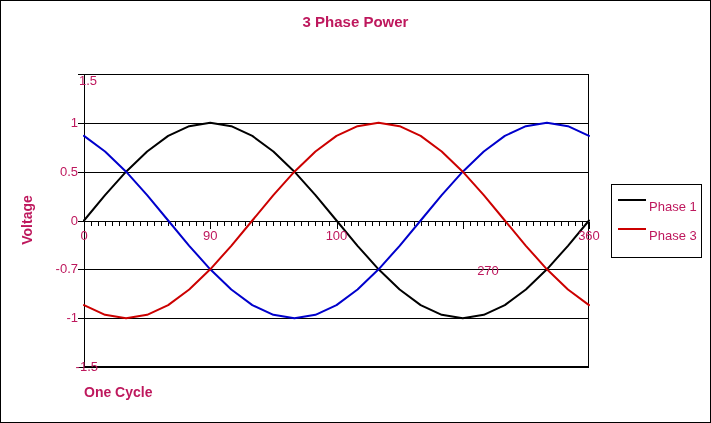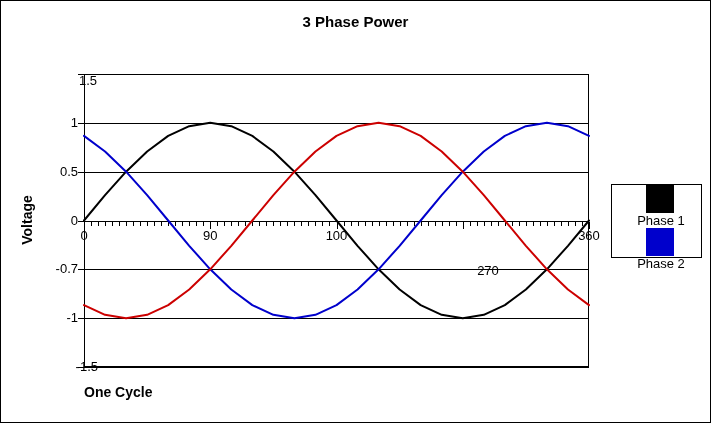--- a/index.html
+++ b/index.html
@@ -3,21 +3,21 @@
 <meta charset="utf-8">
 <style>
   html,body{margin:0;padding:0;background:#fff;}
   #chart{
     position:relative;
     width:711px;height:423px;
     box-sizing:border-box;
     border:1px solid #000;
     background:#fff;
     font-family:"Liberation Sans", sans-serif;
-    color:#000000;
+    color:#be185d;
     overflow:hidden;
   }
   .chart-title{
     position:absolute;left:0;top:12px;width:100%;
     text-align:center;font-size:15px;font-weight:bold;
   }
   .x-title{
     position:absolute;left:83px;top:383px;width:505px;
     text-align:left;font-size:14px;font-weight:bold;
   }
@@ -34,21 +34,21 @@
   .xtick-label{
     position:absolute;width:60px;text-align:center;
     font-size:13px;line-height:16px;top:227px;
   }
   .legend{
     position:absolute;left:610px;top:183px;width:91px;height:74px;
     box-sizing:border-box;border:1px solid #000;background:#fff;
     display:flex;flex-direction:column;justify-content:space-evenly;
     padding-left:6px;
   }
-  .legend-item{display:flex;align-items:center;flex-direction:column;}
+  .legend-item{display:flex;align-items:flex-start;}
   .legend-line{display:inline-block;width:28px;height:2px;flex:0 0 28px;}
   .legend-label{font-size:13px;margin-left:3px;white-space:nowrap;}
 </style>
 </head>
 <body>
 
 <div id="chart">
   <div class="chart-title">3 Phase Power</div>
 
   <div class="y-title">Voltage</div>
@@ -165,17 +165,17 @@
       <span class="xtick-label" style="left: 457px; margin-top: 35px;">270</span>
       <span class="xtick-label" style="left: 558px;">360</span>
     </div>
 
   <div class="legend">
     <div class="legend-item">
       <span class="legend-line" style="background: rgb(0, 0, 0);"></span>
       <span class="legend-label">Phase 1</span>
     </div>
     <div class="legend-item">
-      <span class="legend-line" style="background: rgb(0, 0, 204);"></span>
-      <span class="legend-label">Phase 2</span>
+      <span class="legend-line" style="background: rgb(204, 0, 0);"></span>
+      <span class="legend-label">Phase 3</span>
     </div>
   </div>
 </div>
 
 </body></html>

